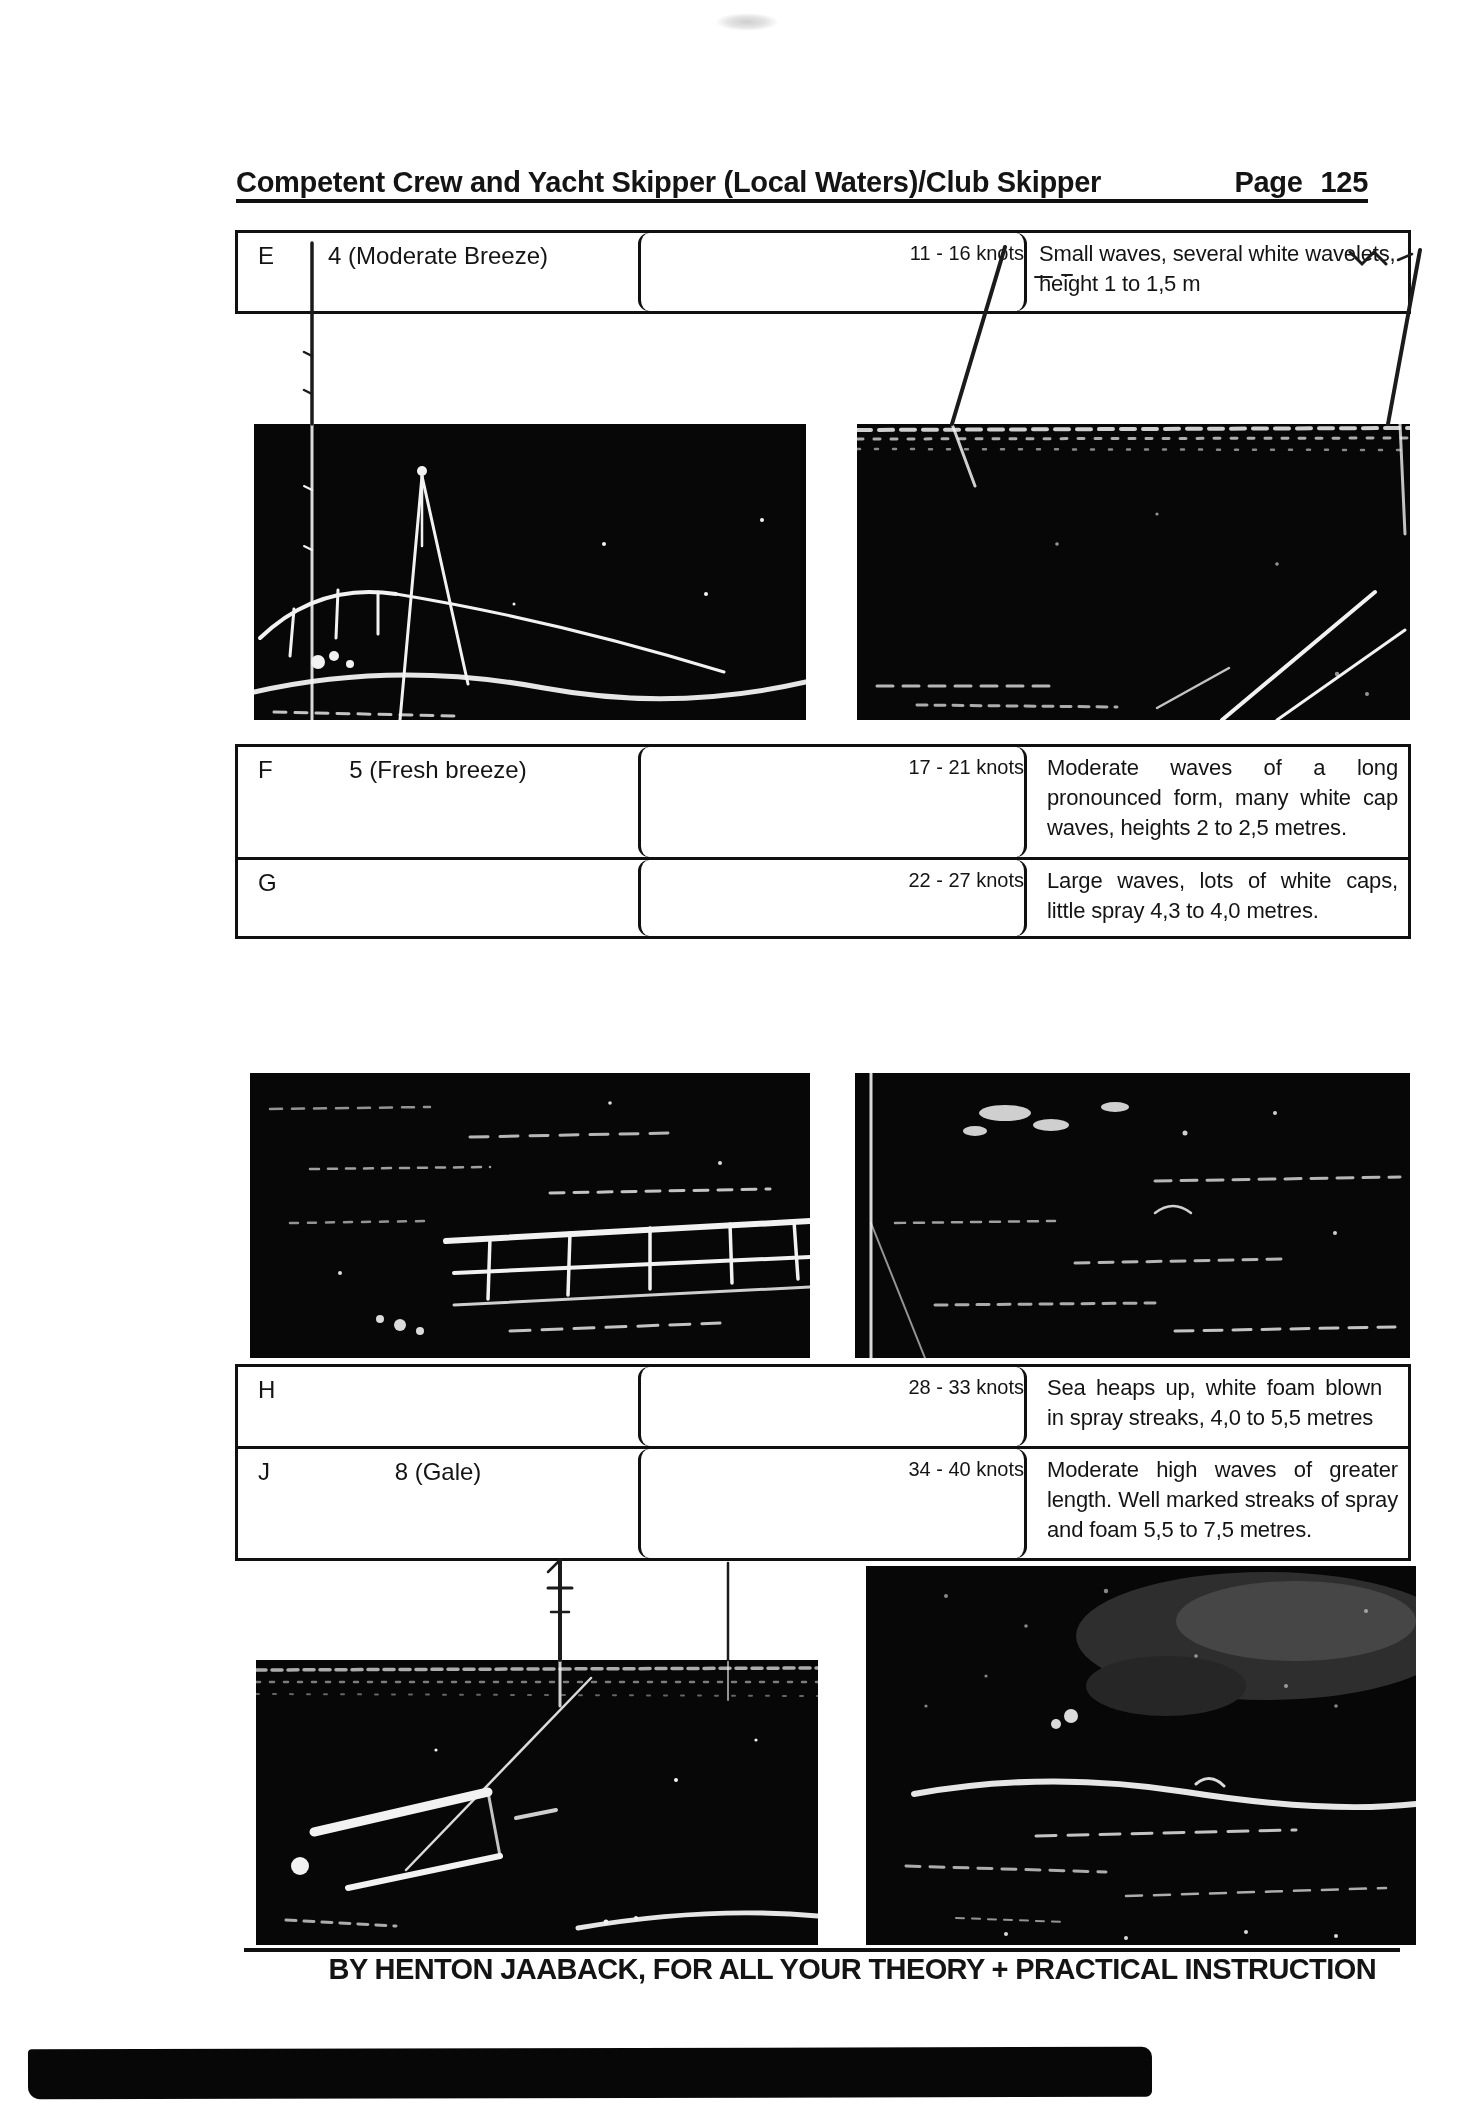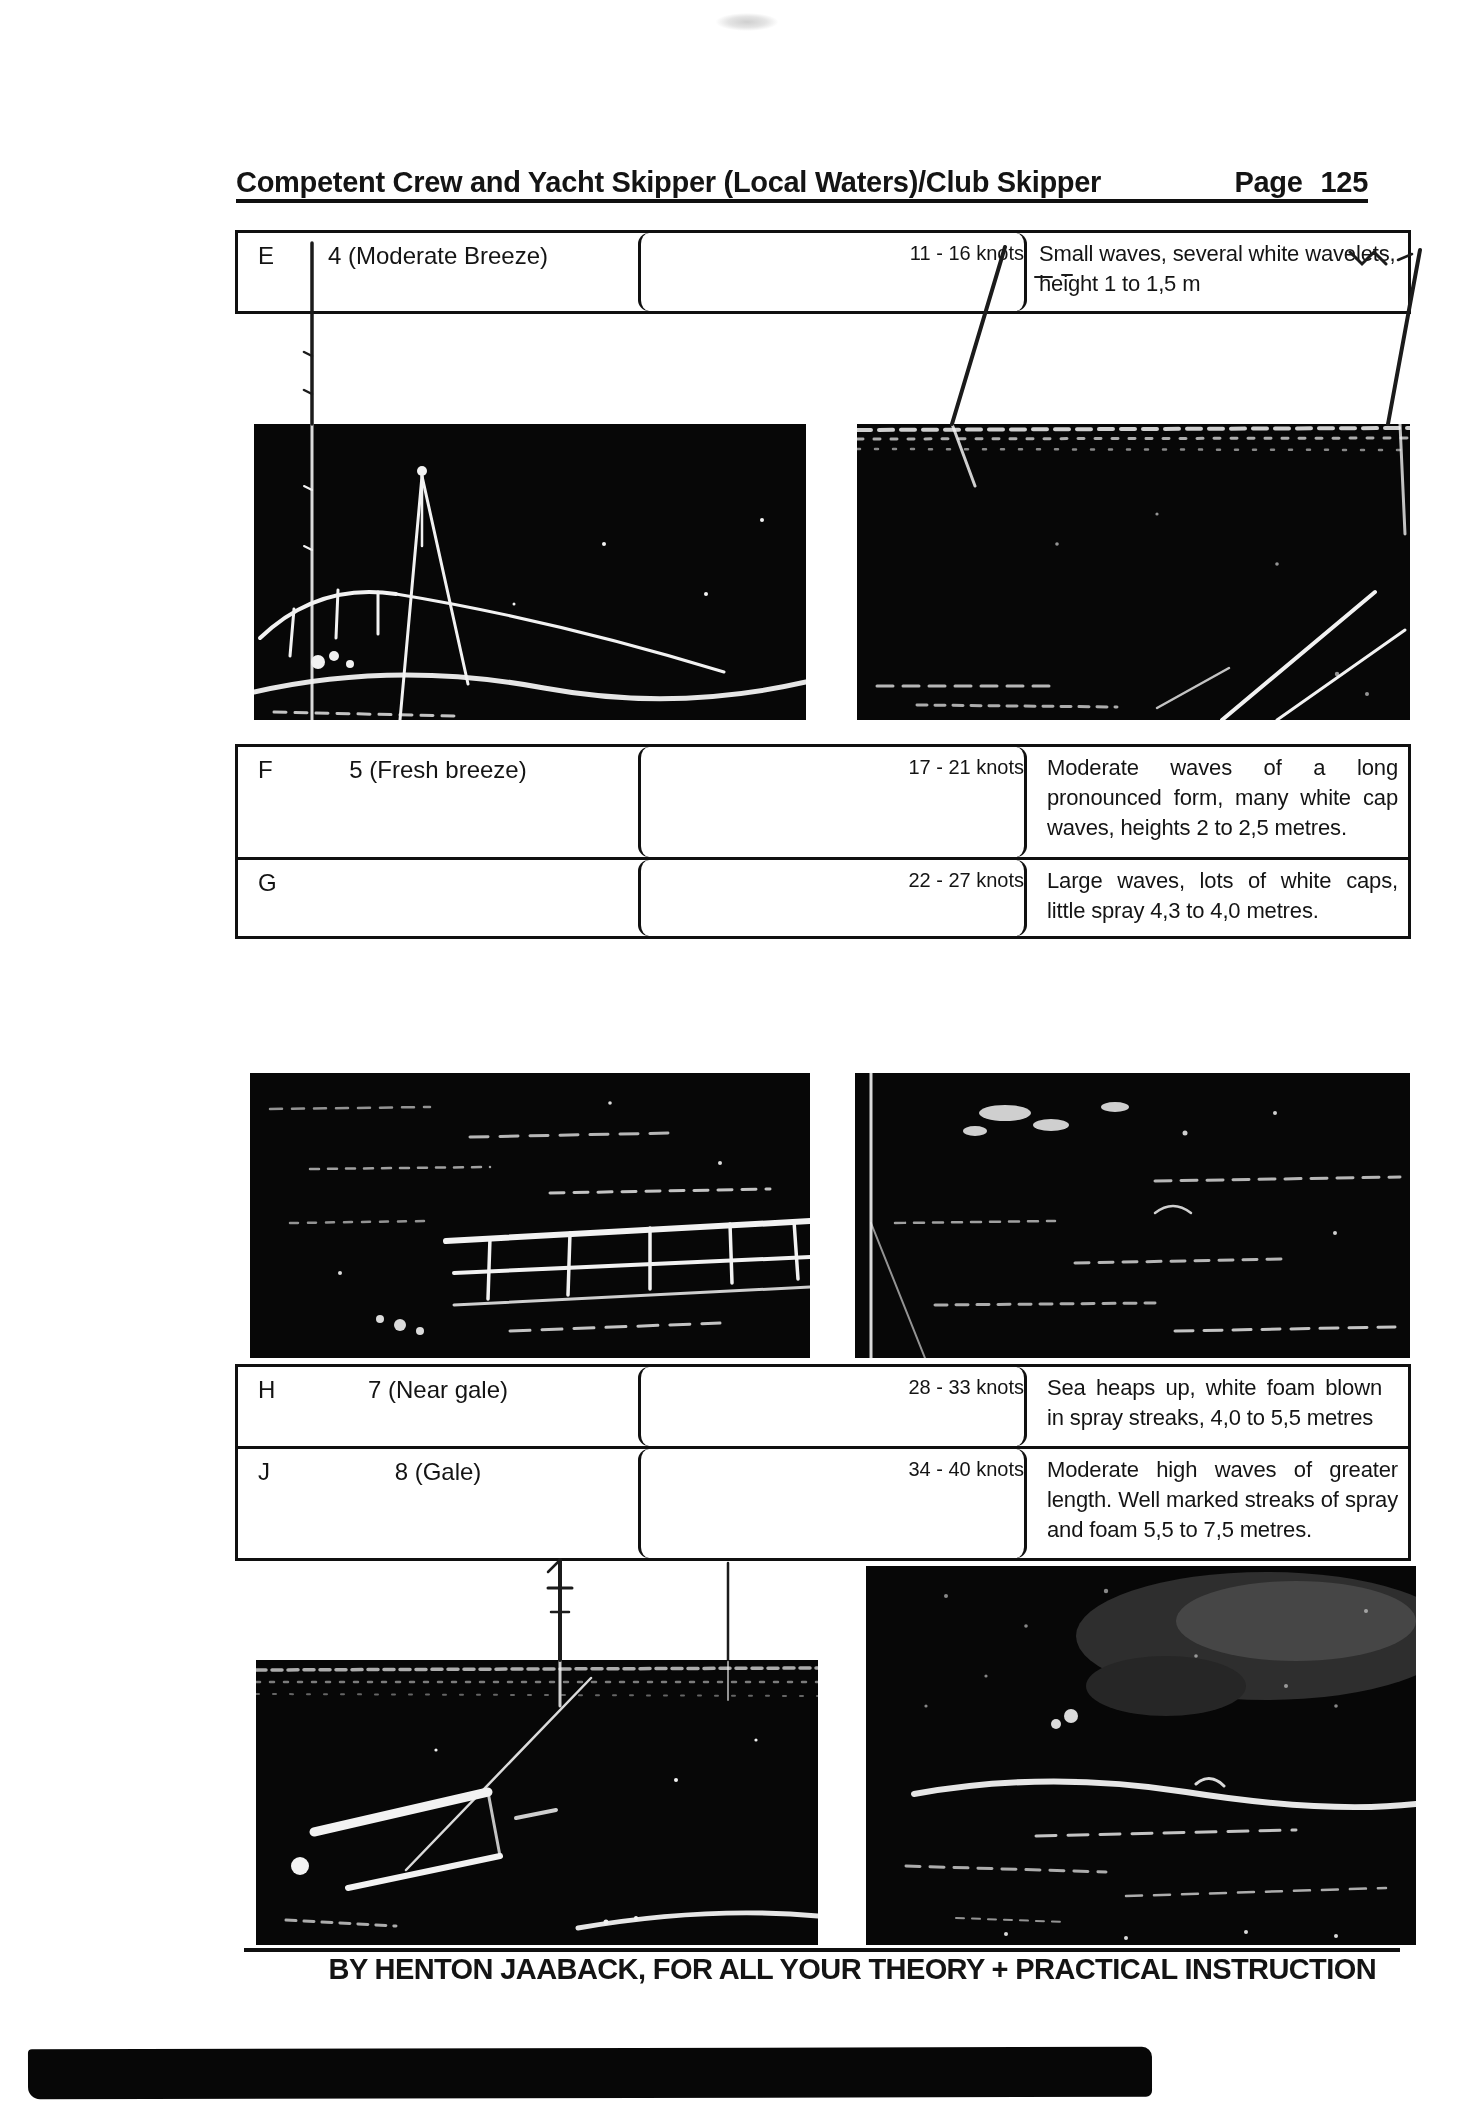--- a/index.html
+++ b/index.html
@@ -204,21 +204,20 @@
         <circle cx="420" cy="40" r="2"></circle>
         <circle cx="480" cy="160" r="2"></circle>
     </g>
   </svg>
 </div>
 
 <div class="btable" style="top:1364px;">
   <div class="brow" style="height:79px;">
     <div class="c1">
       <span class="code">H</span>
-      <span class="force">7 (Near gale)</span>
     </div>
     <div class="c2">28 - 33 knots</div>
     <div class="c3 just tight">Sea heaps up, white foam blown in spray streaks, 4,0 to 5,5 metres</div>
   </div>
   <div class="brow" style="height:109px;">
     <div class="c1">
       <span class="code">J</span>
       <span class="force">8 (Gale)</span>
     </div>
     <div class="c2">34 - 40 knots</div>

